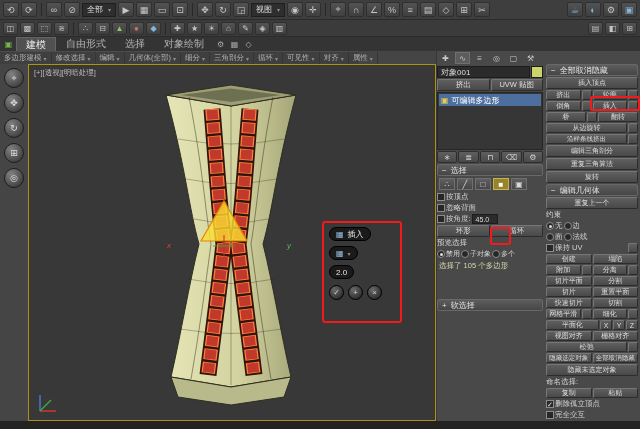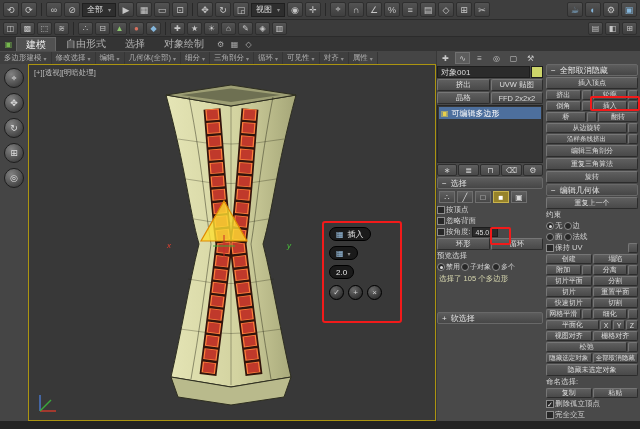--- a/index.html
+++ b/index.html
@@ -280,24 +280,20 @@
 
   <div id="colA">
     <div class="row">
       <div class="fld" style="flex:1">对象001</div>
       <span class="swatch"></span>
     </div>
     <div class="row">
       <div class="b">挤出</div>
       <div class="b">UVW 贴图</div>
     </div>
-    <div class="row">
-      <div class="b">晶格</div>
-      <div class="b">FFD 2x2x2</div>
-    </div>
     <div id="stackbox">
       <div id="stackitem">
         <span class="sticon">▣</span>
         <span>可编辑多边形</span>
       </div>
     </div>
     <div class="row">
       <span class="stt">∗</span>
       <span class="stt">≣</span>
       <span class="stt">⊓</span>

